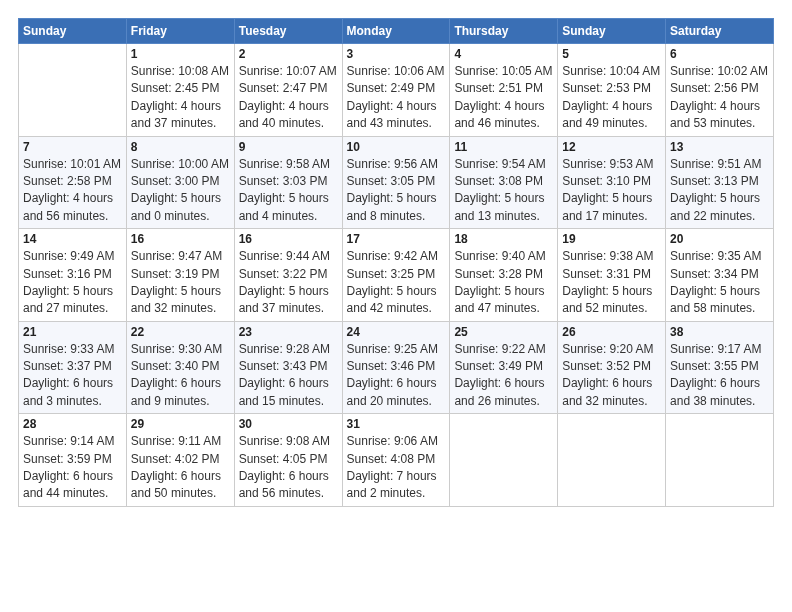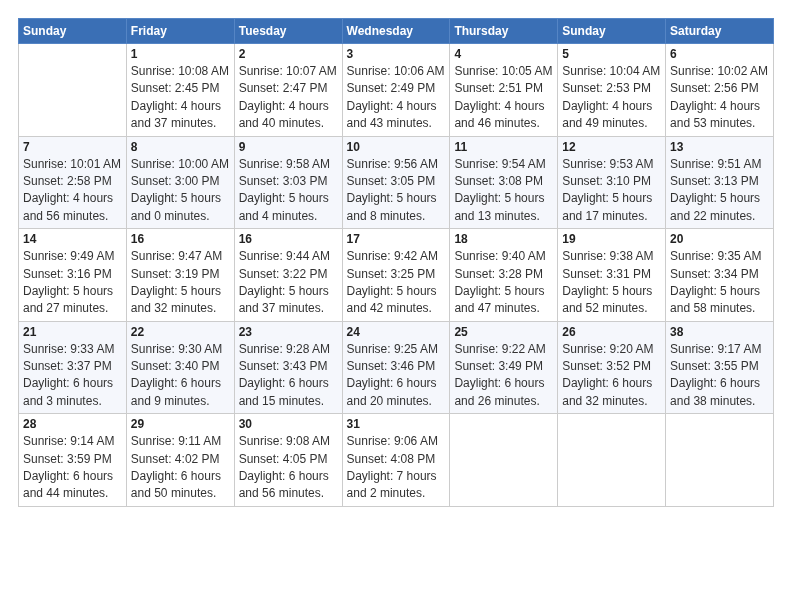--- a/index.html
+++ b/index.html
@@ -99,21 +99,21 @@
 <body>
 
 <div class="page">
 
   <table class="calendar">
     <thead>
       <tr>
         <th>Sunday</th>
         <th>Friday</th>
         <th>Tuesday</th>
-        <th>Wednesday</th>
+        <th>Monday</th>
         <th>Thursday</th>
         <th>Sunday</th>
         <th>Saturday</th>
       </tr>
     </thead>
     <tbody id="calendar-body">
     <tr>
           <td class="empty-cell"></td>
           <td>
             <span class="day-number">1</span>

